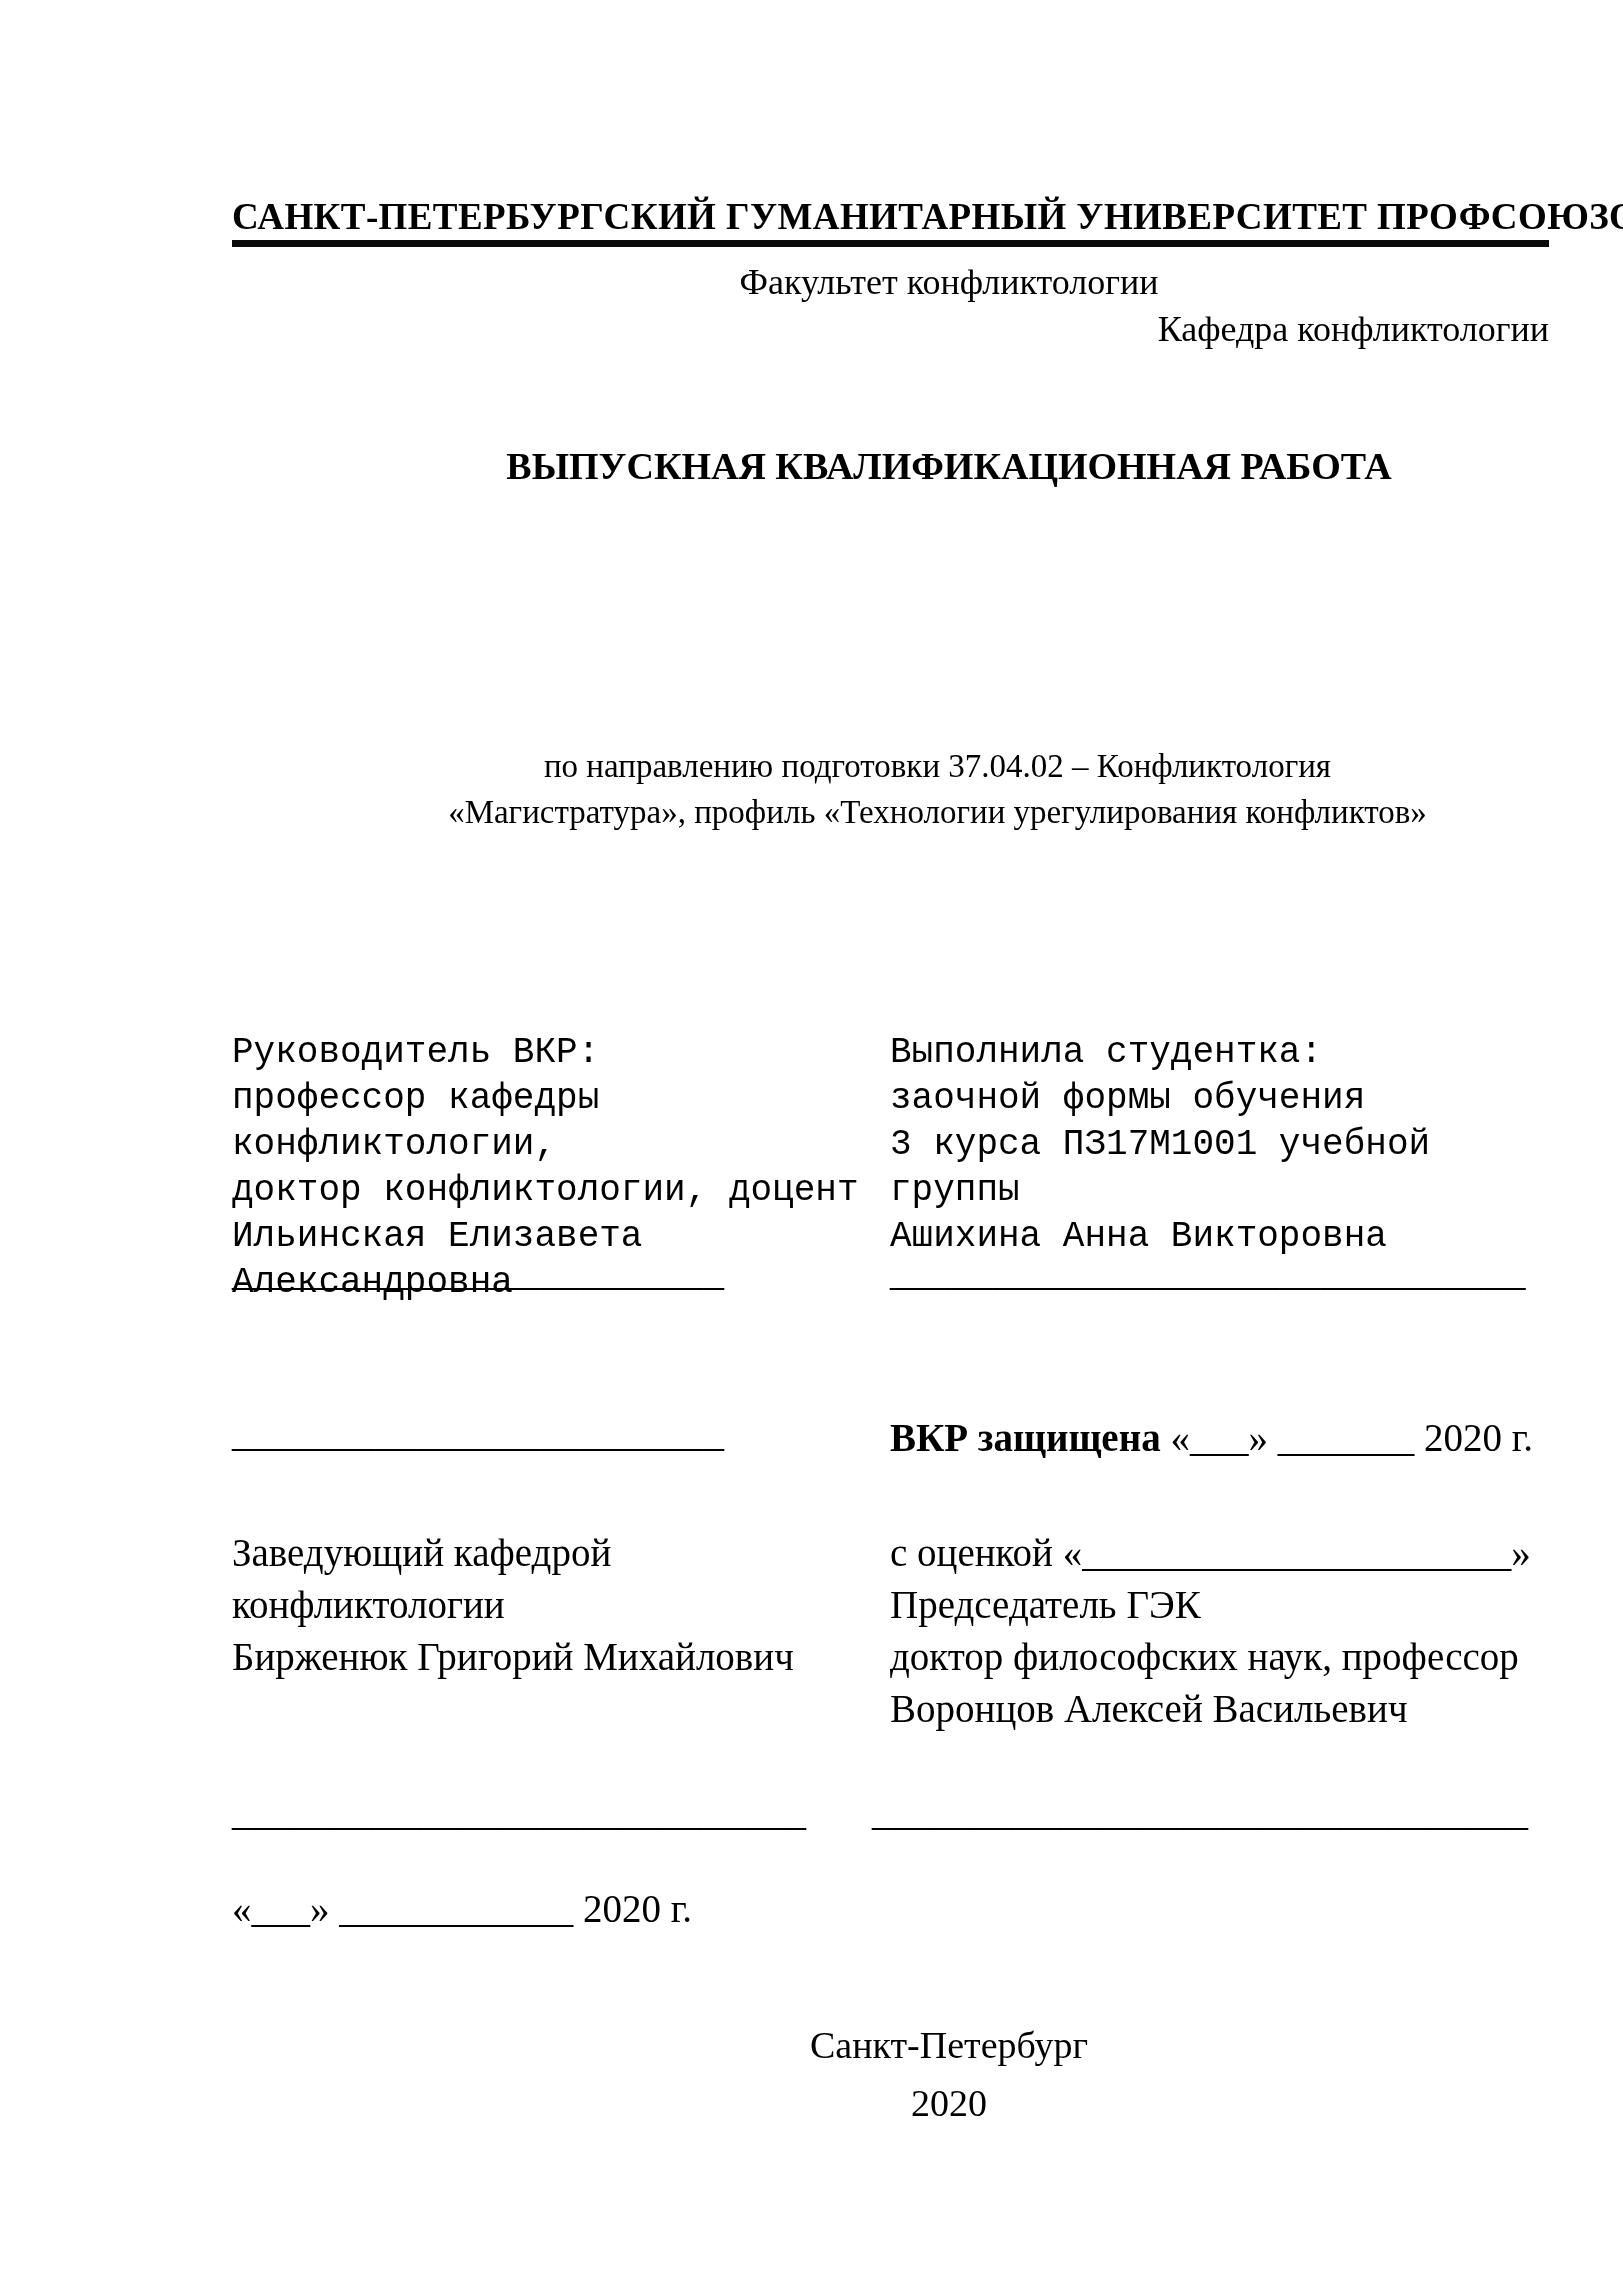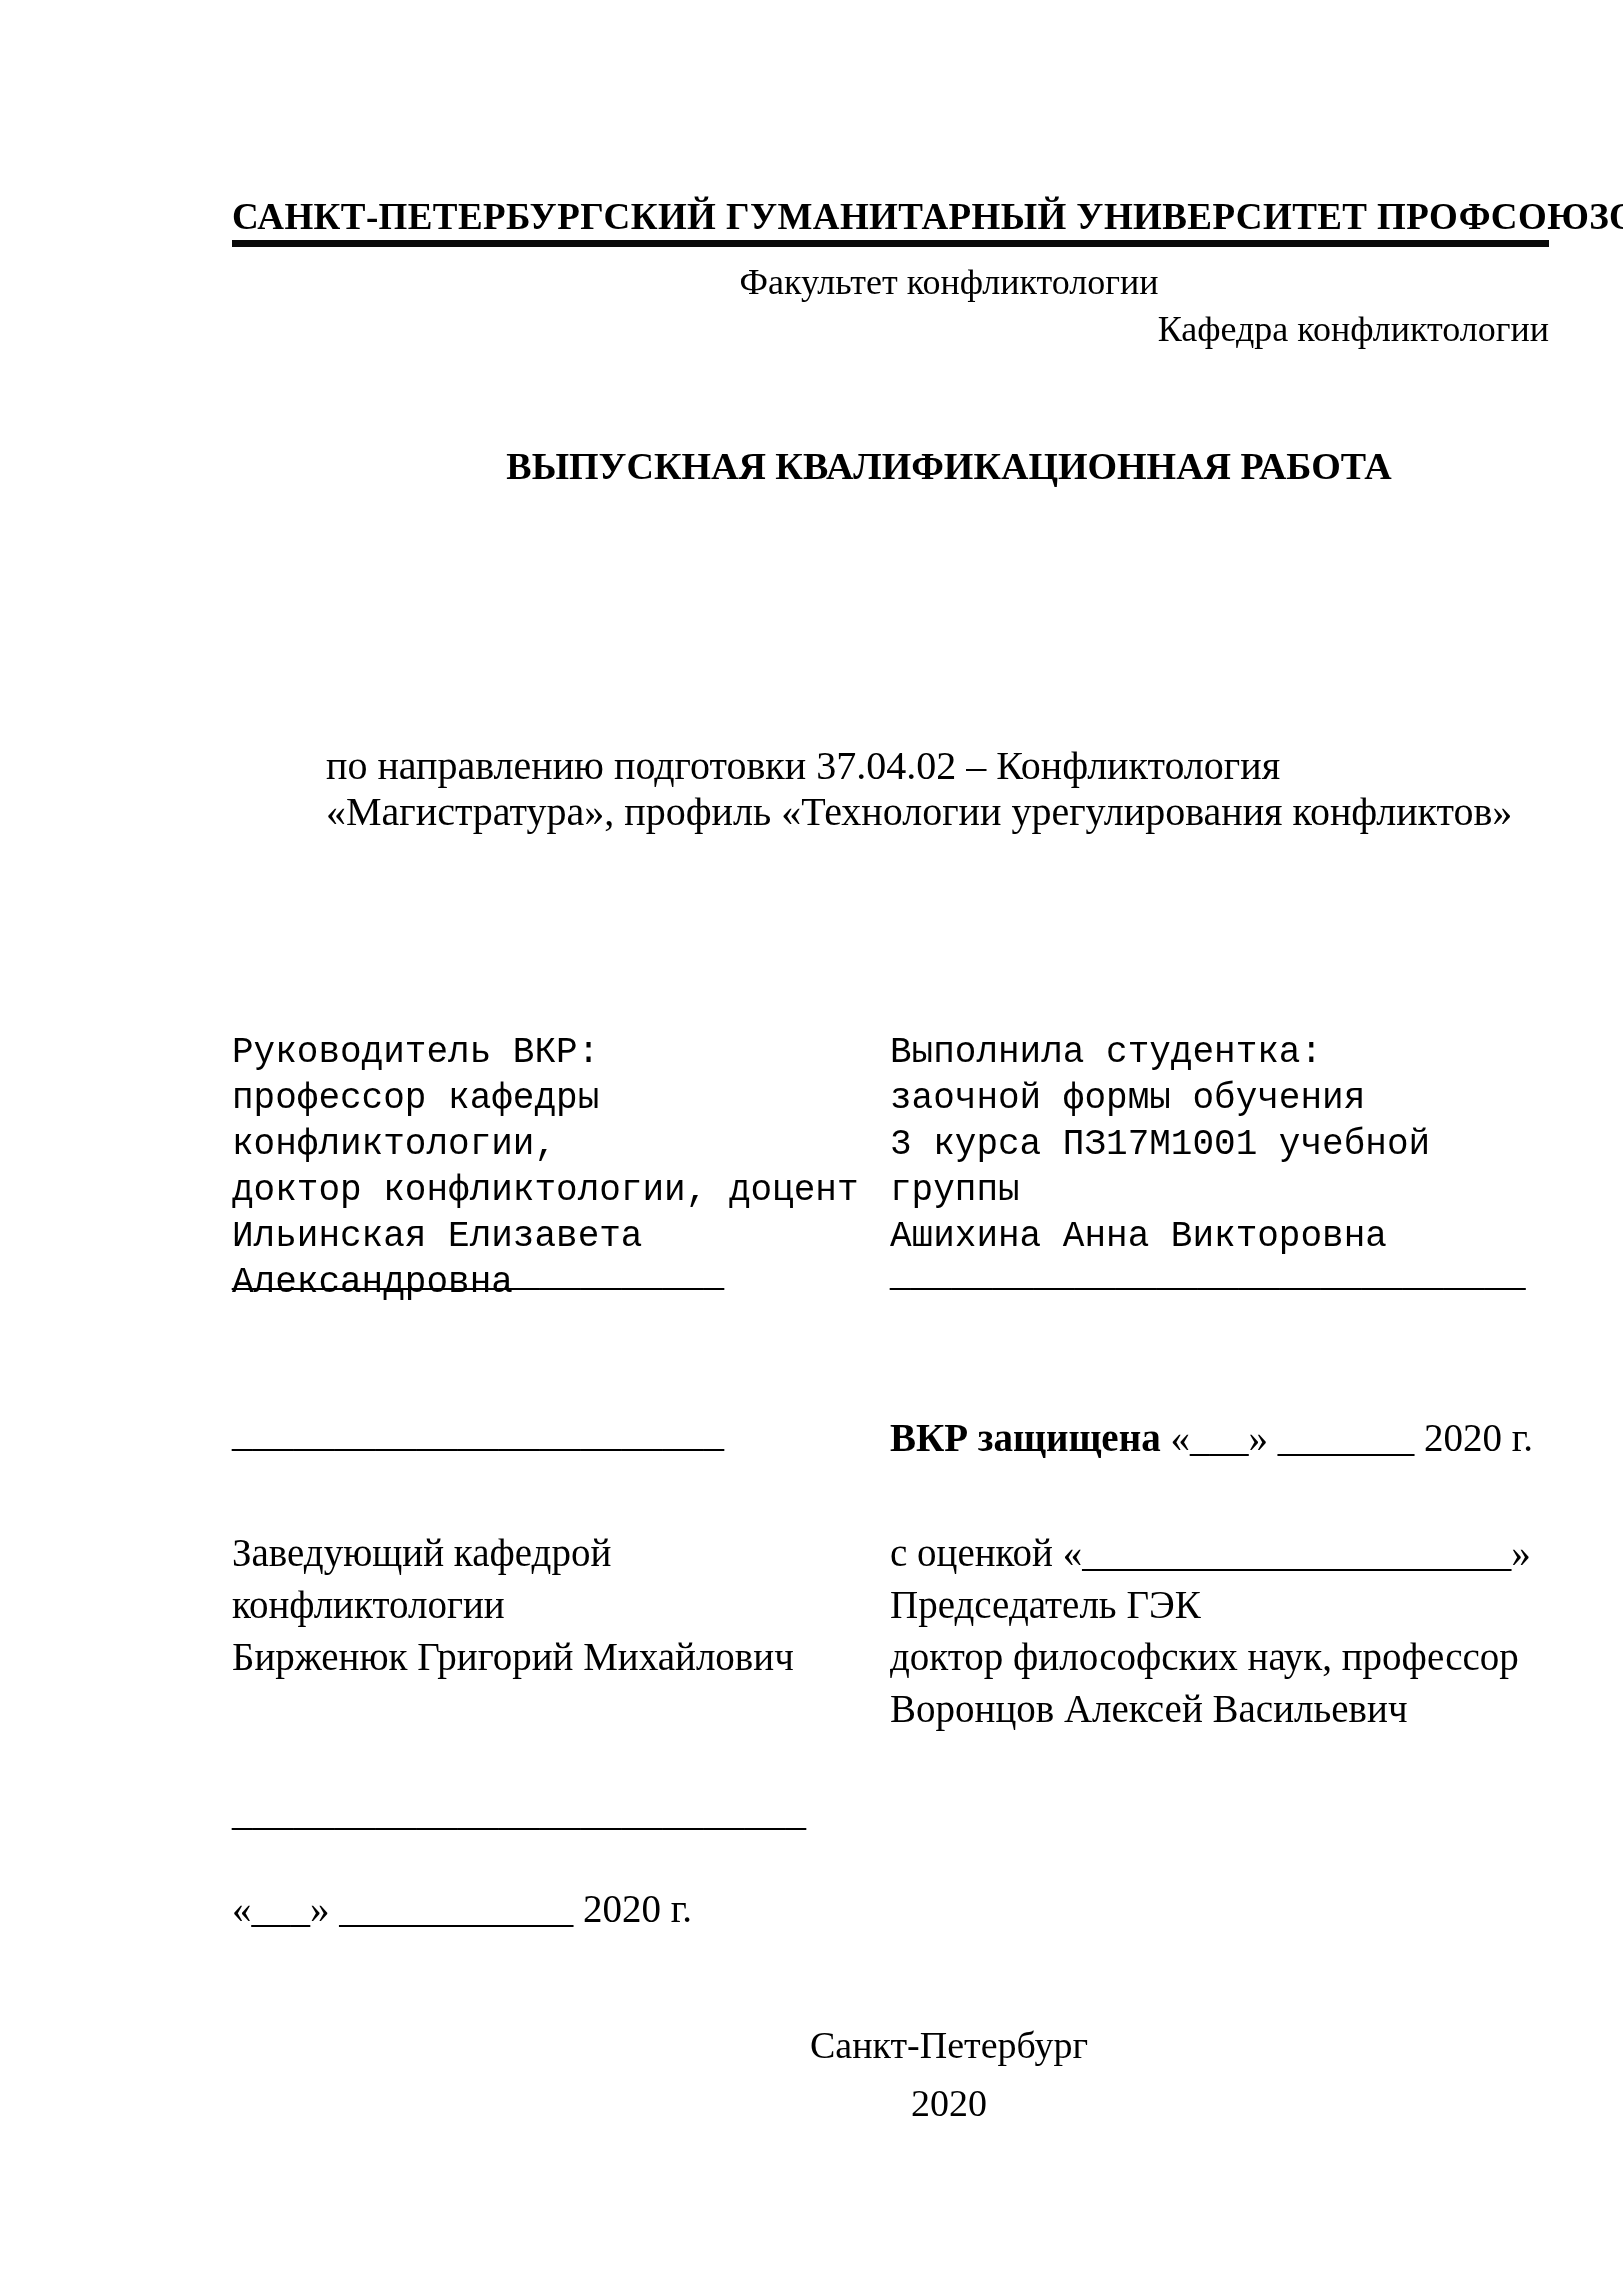--- a/index.html
+++ b/index.html
@@ -38,21 +38,21 @@
   .work-type {
     left: 349px; top: 444px; width: 1200px;
     font-size: 38px; font-weight: bold; text-align: center;
   }
   .topic {
     left: 349px; top: 545px; width: 1200px;
     font-size: 38px; font-weight: bold; text-align: center; line-height: 47px;
   }
   .program {
     left: 232px; top: 743px; width: 1317px;
-    font-size: 40px; text-align: left; line-height: 46px;
+    font-size: 33px; text-align: center; line-height: 46px;
     padding-left: 94px; width: 1223px; box-sizing: content-box;
   }
   .col-block-1 {
     font-size: 36px; line-height: 46px; font-family: Liberation Mono, monospace;
   }
   .left-col-1  { left: 232px;  top: 1030px; width: 652px; }
   .right-col-1 { left: 890px; top: 1030px; width: 667px; }
 
   .sig-underscores {
     font-size: 41px; line-height: 46px; white-space: nowrap; letter-spacing: 0;
@@ -134,20 +134,21 @@
   </div>
 
   <div class="abs col-block-2 right-col-2">
     <span class="line">с оценкой «______________________»</span>
     <span class="line">Председатель ГЭК</span>
     <span class="line">доктор философских наук, профессор</span>
     <span class="line">Воронцов Алексей Васильевич</span>
   </div>
 
   <div class="abs sig-underscores bottom-left-line">____________________________</div>
+  <div class="abs sig-underscores bottom-right-line">________________________________</div>
 
   <div class="abs date-line">«___» ____________ 2020 г.</div>
 
   <div class="abs city-block">
     <span class="line">Санкт-Петербург</span>
     <span class="line">2020</span>
   </div>
 
 </div>
 

